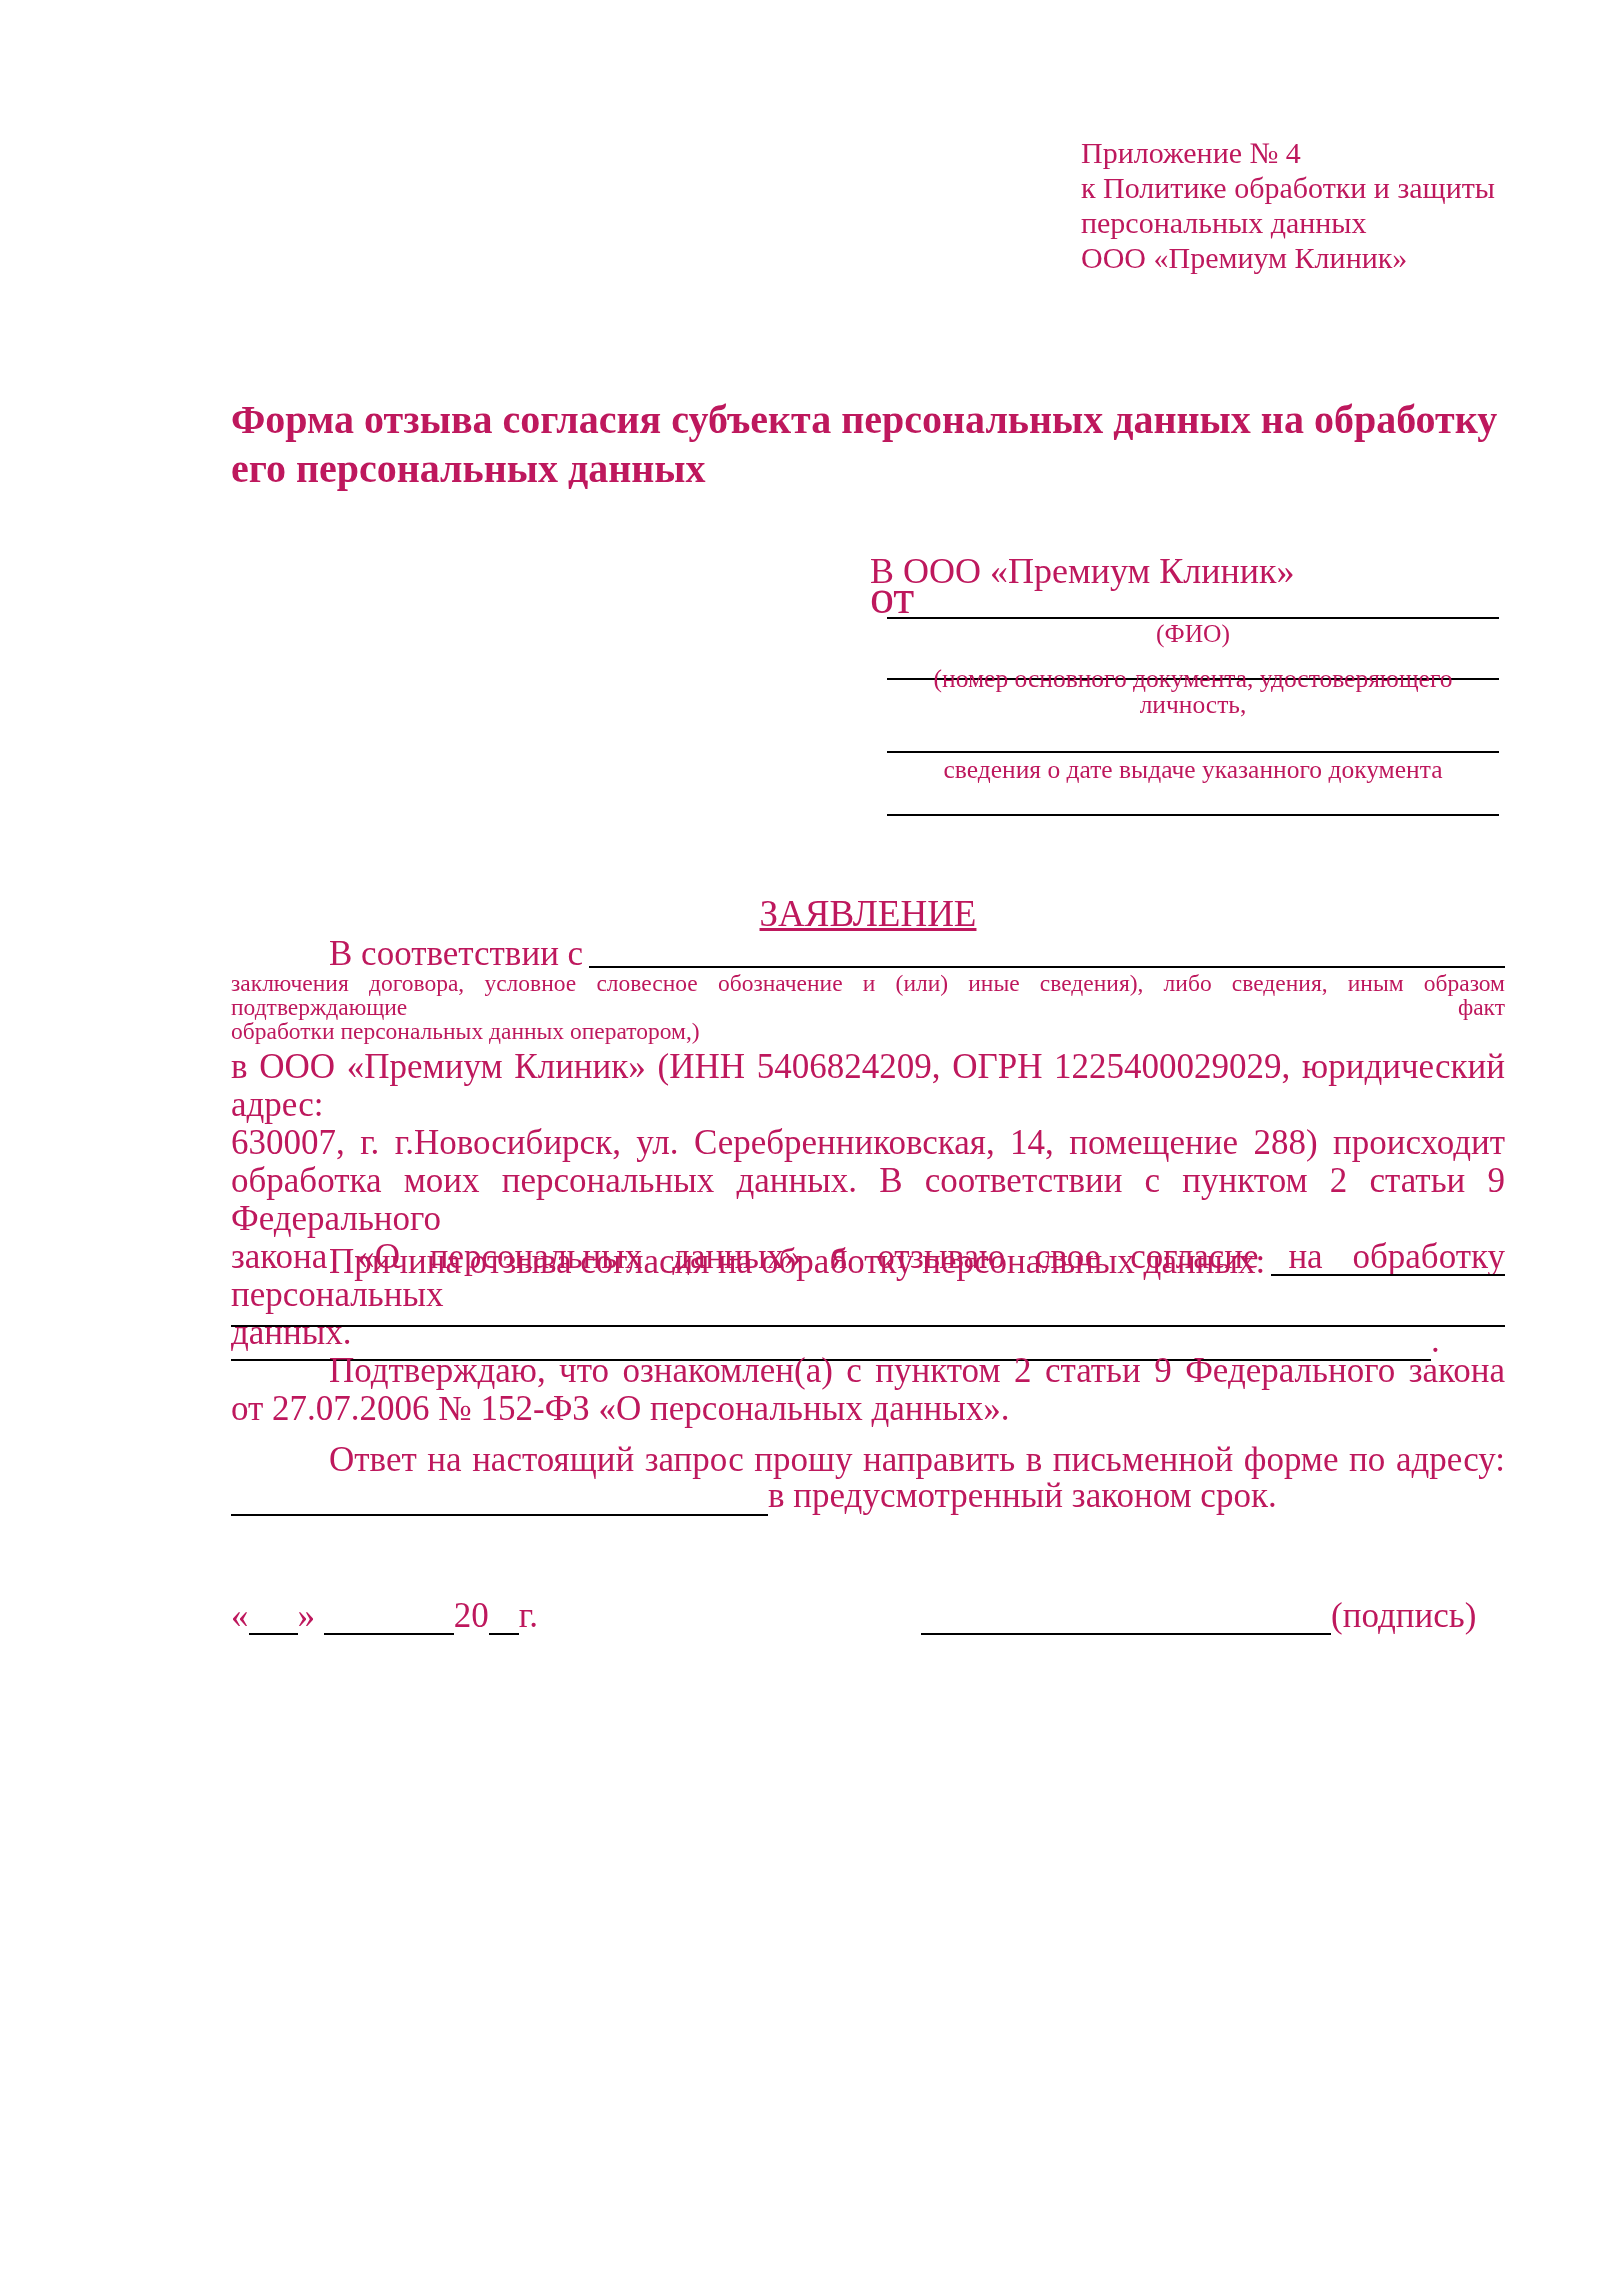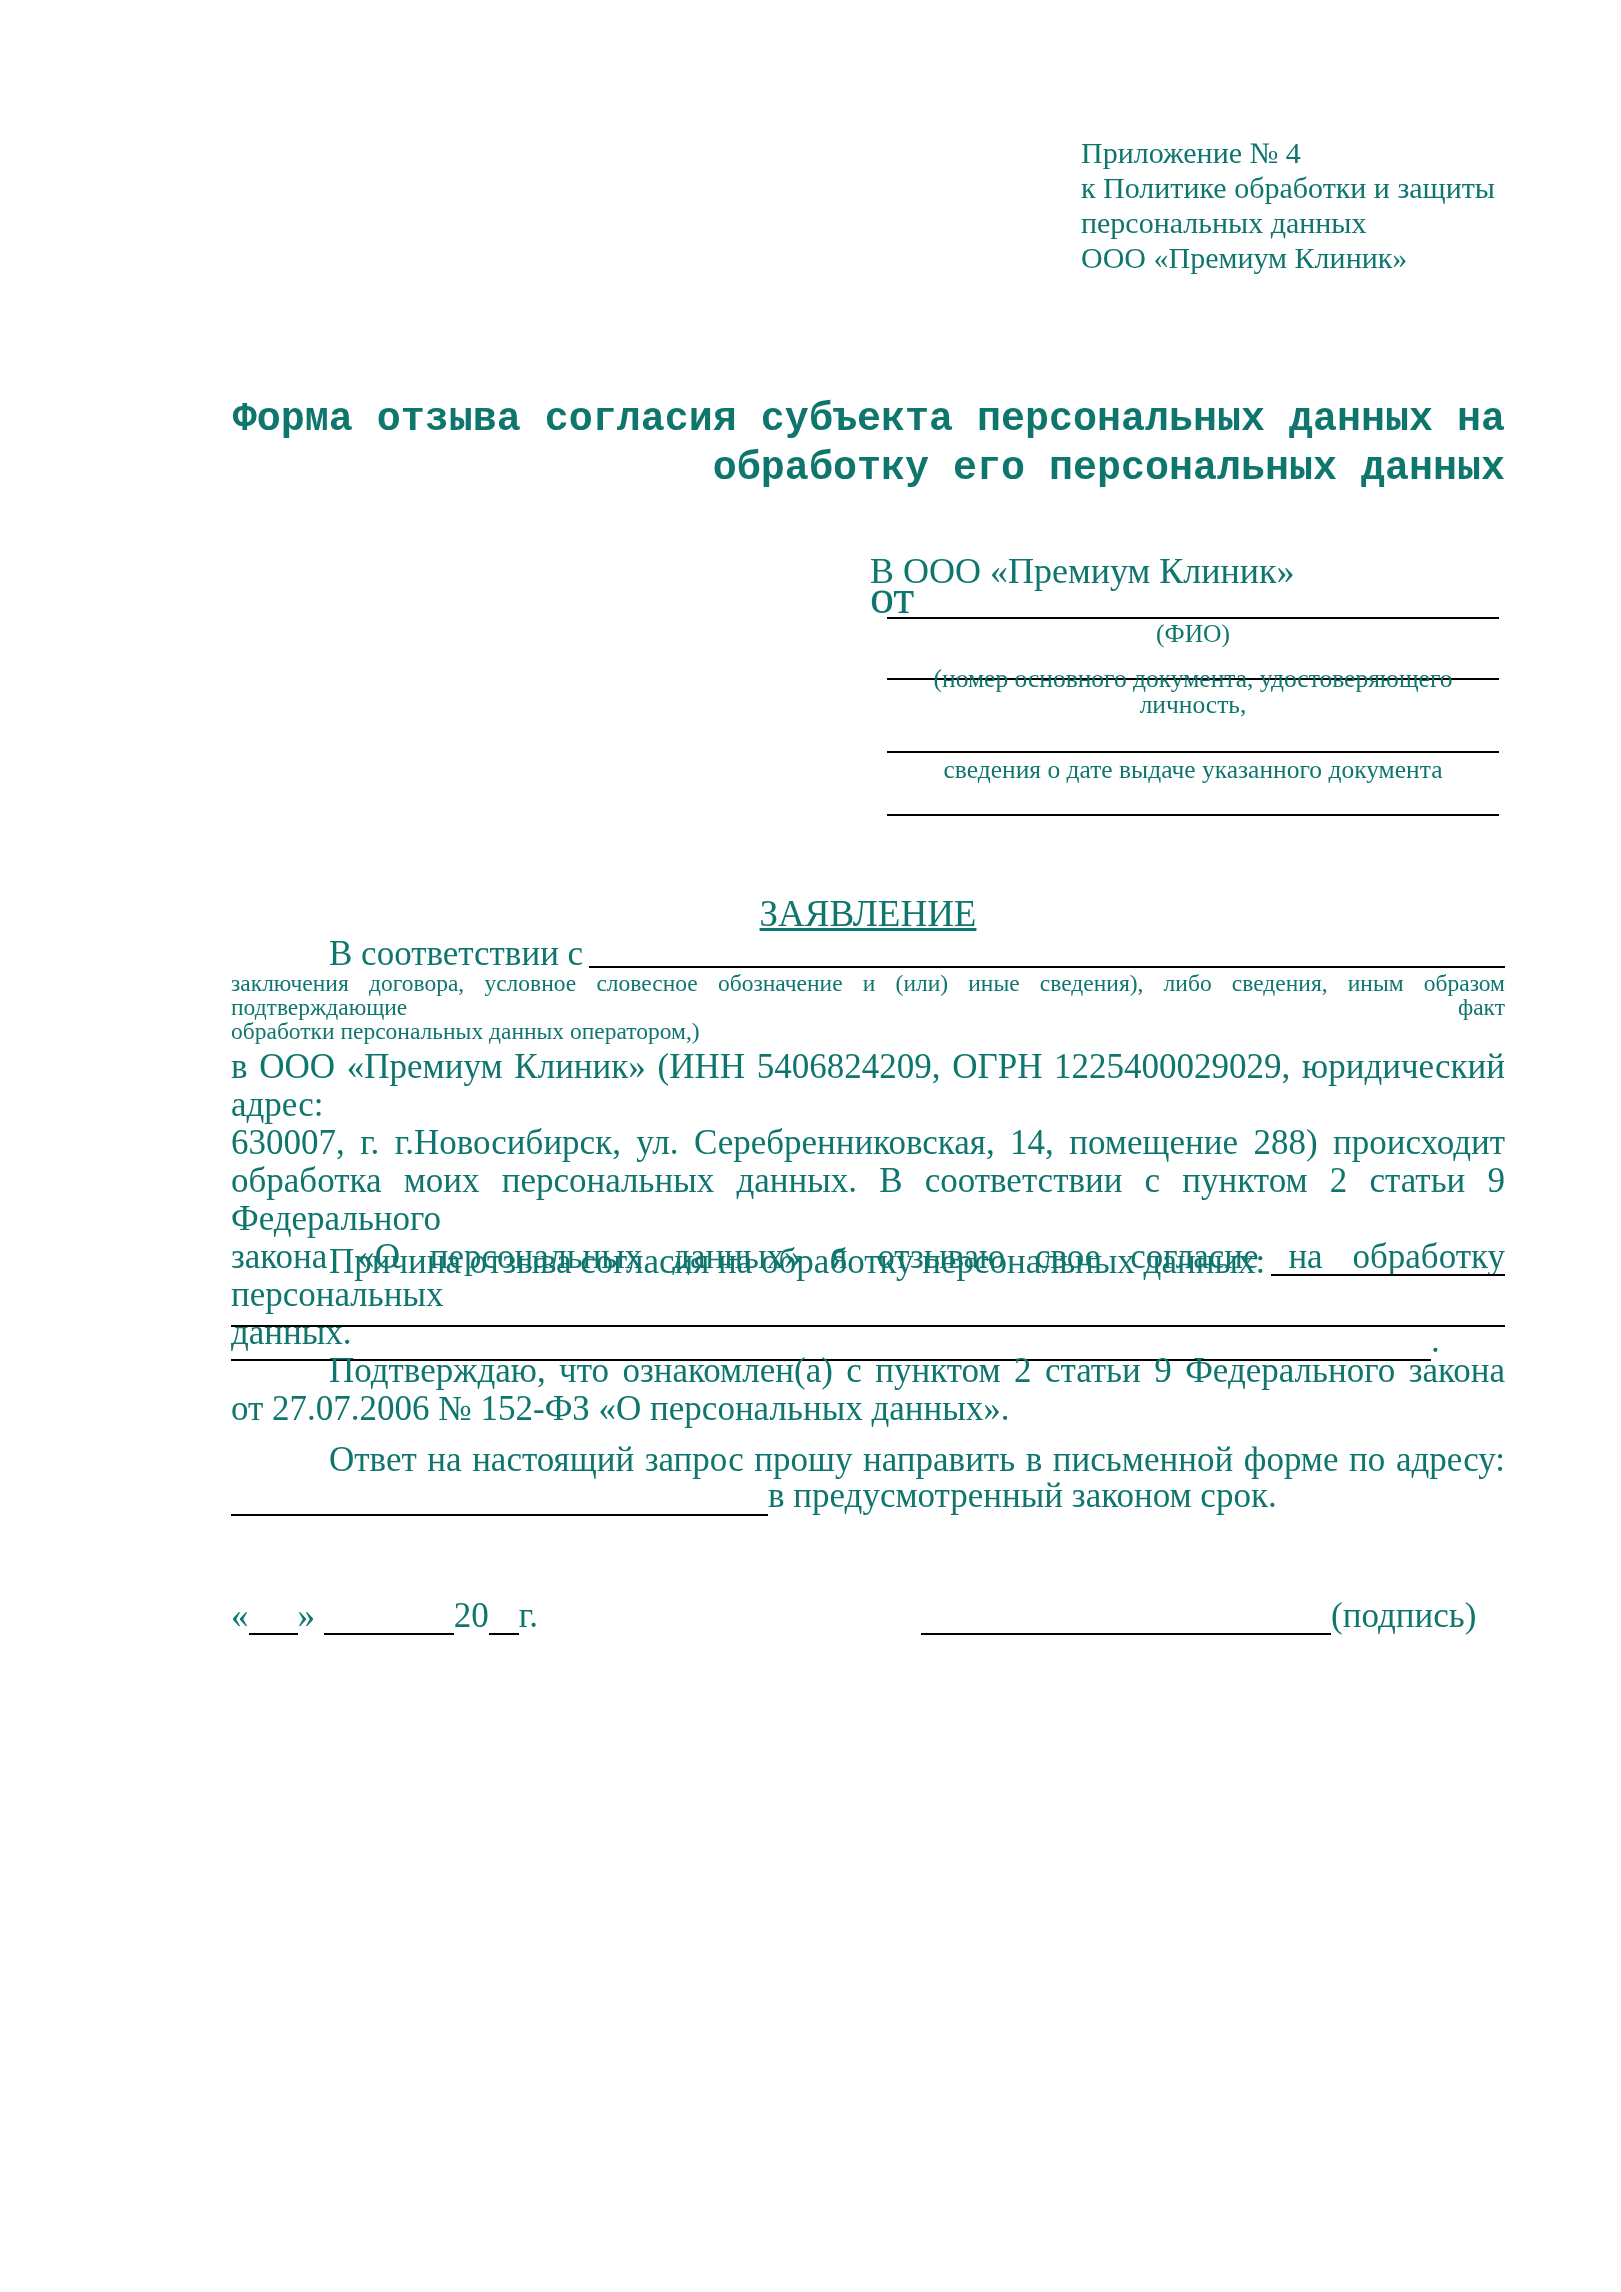--- a/index.html
+++ b/index.html
@@ -1,28 +1,28 @@
 <!DOCTYPE html>
 <html lang="ru"><head>
 <meta charset="utf-8">
 <style>
   html,body{margin:0;padding:0;background:#ffffff;}
   .page{
     position:relative;
     width:1621px;height:2293px;
-    background:#ffffff;color:#0f766e;
+    background:#ffffff;color:#be185d;
     font-family:"Liberation Serif","DejaVu Serif",serif;
     overflow:hidden;
   }
   .abs{position:absolute;}
   .appendix{left:1081px;top:135px;font-size:30px;line-height:35px;}
   .doc-title{
     left:231px;top:395px;width:1274px;
-    text-align:right;font-weight:bold;
-    font-size:40px;line-height:49px;font-family:Liberation Mono, monospace;
+    text-align:left;font-weight:bold;
+    font-size:40px;line-height:49px;
   }
   .addr-to{left:870px;top:550px;font-size:36px;}
   .addr-from{left:870px;top:569px;font-size:48px;}
   .hline{left:887px;width:612px;height:0;border-top:2.9px solid #000;}
   .cap{left:887px;width:612px;text-align:center;font-size:25.5px;line-height:25.5px;}
   .heading{left:231px;top:892px;width:1274px;text-align:center;font-size:37px;text-decoration:underline;}
   .fillrow{display:flex;}
   .fillrow .lead{white-space:nowrap;}
   .fillrow .fill{flex:1 1 auto;border-bottom:2.9px solid #000;margin-bottom:4.9px;margin-left:5.9px;}
   .introrow{left:231px;top:935px;width:1274px;font-size:35px;line-height:38px;padding-left:98px;box-sizing:border-box;}

